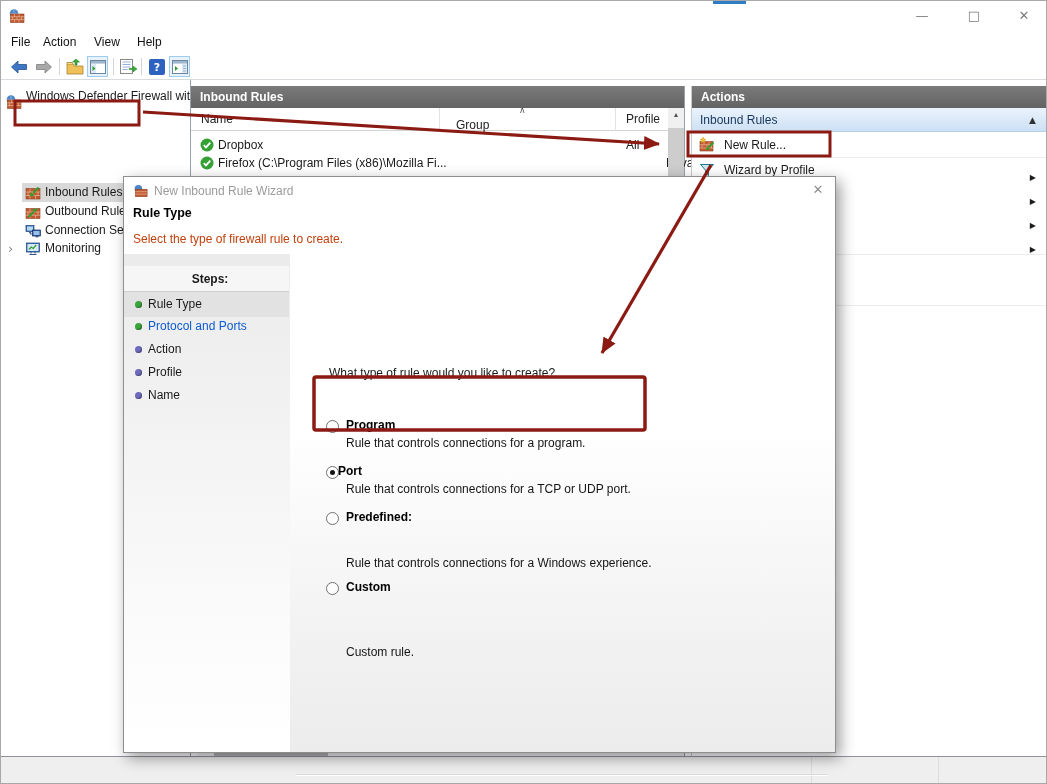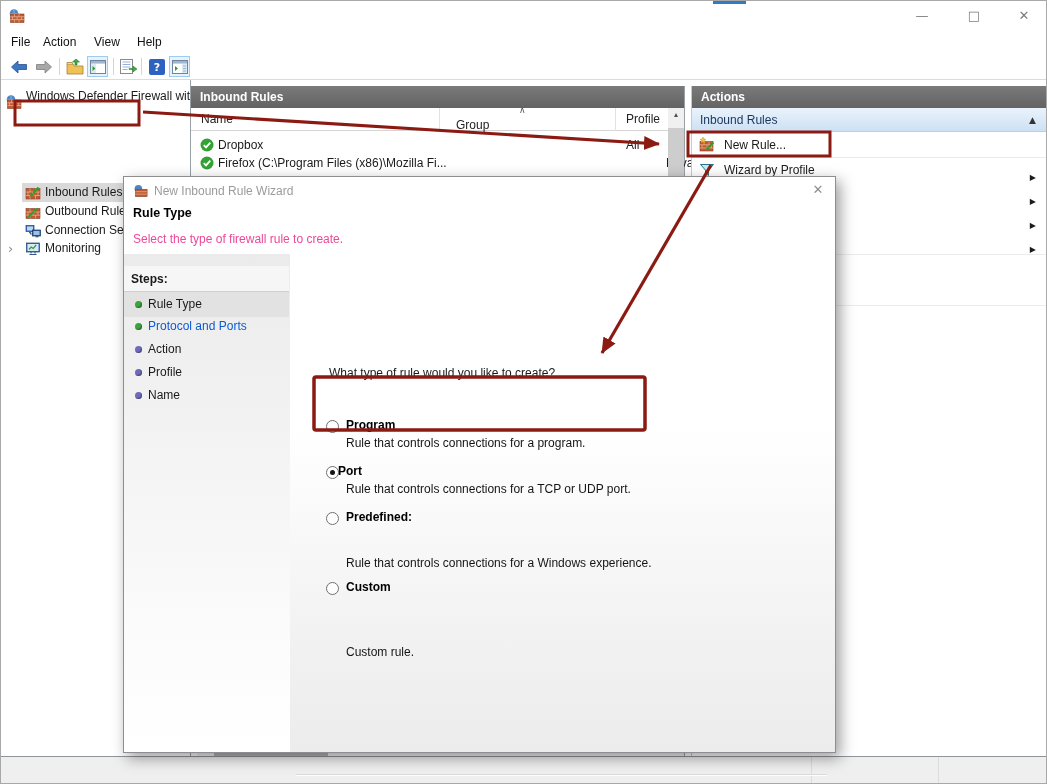--- a/index.html
+++ b/index.html
@@ -56,23 +56,23 @@
   
   #bottom-strip { left:0; top:755px; width:1045px; height:28px; background:#efefef; border-top:1px solid #8f949b; }
   .bvline { top:0; width:1px; height:28px; background:#dcdcdc; }
 
   
   #dialog { left:122px; top:175px; width:713px; height:577px; background:#fff; border:1px solid #8e8e8e; box-shadow:4px 5px 14px rgba(0,0,0,.4); z-index:5; }
   #dlg-titlebar { left:0; top:0; width:711px; height:28px; background:#fff; }
   #dlg-titlebar .title { left:30px; top:7px; color:#9b9b9b; }
   #dlg-close { left:683px; top:5px; width:22px; height:20px; text-align:center; color:#8f8f8f; font-size:13px; font-family:"DejaVu Sans",sans-serif; }
   #dlg-heading { left:9px; top:29px; font-weight:bold; font-size:12.5px; color:#000; }
-  #dlg-subheading { left:9px; top:55px; color:#ec4899; }
+  #dlg-subheading { left:9px; top:55px; color:#c2410c; }
   #dlg-body { left:0; top:77px; width:711px; height:498px; }
-  #steps-pane { left:0; top:0; width:189px; height:498px; background:linear-gradient(#ebebeb, #fbfbfb 75%, #ffffff); border-right:1px solid #d6d6d6; }
+  #steps-pane { left:0; top:0; width:189px; height:498px; background:linear-gradient(#ebebeb, #fbfbfb 75%, #ffffff); border-right:1px solid #d6d6d6;text-align:center; }
   #steps-header { left:0; top:12px; width:165px; height:26px; background:#f6f6f6; border-bottom:1px solid #cfcfcf; line-height:26px; padding-left:7px; font-weight:bold; }
   .step-sel { left:0; top:38px; width:165px; height:25px; background:#e2e2e2; }
   .step { left:0; width:165px; height:23px; line-height:23px; }
   .bullet { position:absolute; left:11px; top:8px; width:7px; height:7px; border-radius:50%; }
   .bullet.green { background:#3ba43b; box-shadow:inset -1px -1px 1px rgba(0,0,0,.35); }
   .bullet.purple { background:#6e6abc; box-shadow:inset -1px -1px 1px rgba(0,0,0,.35); }
   .step .lbl { position:absolute; left:24px; }
   .step.link .lbl { color:#0b5bd3; }
   #content-pane { left:166px; top:0; width:545px; height:498px; background:linear-gradient(#ffffff 35%, #f1f1f1 80%, #ececec); }
   .radio { position:absolute; width:13px; height:13px; border:1px solid #707070; border-radius:50%; background:#fff; }

